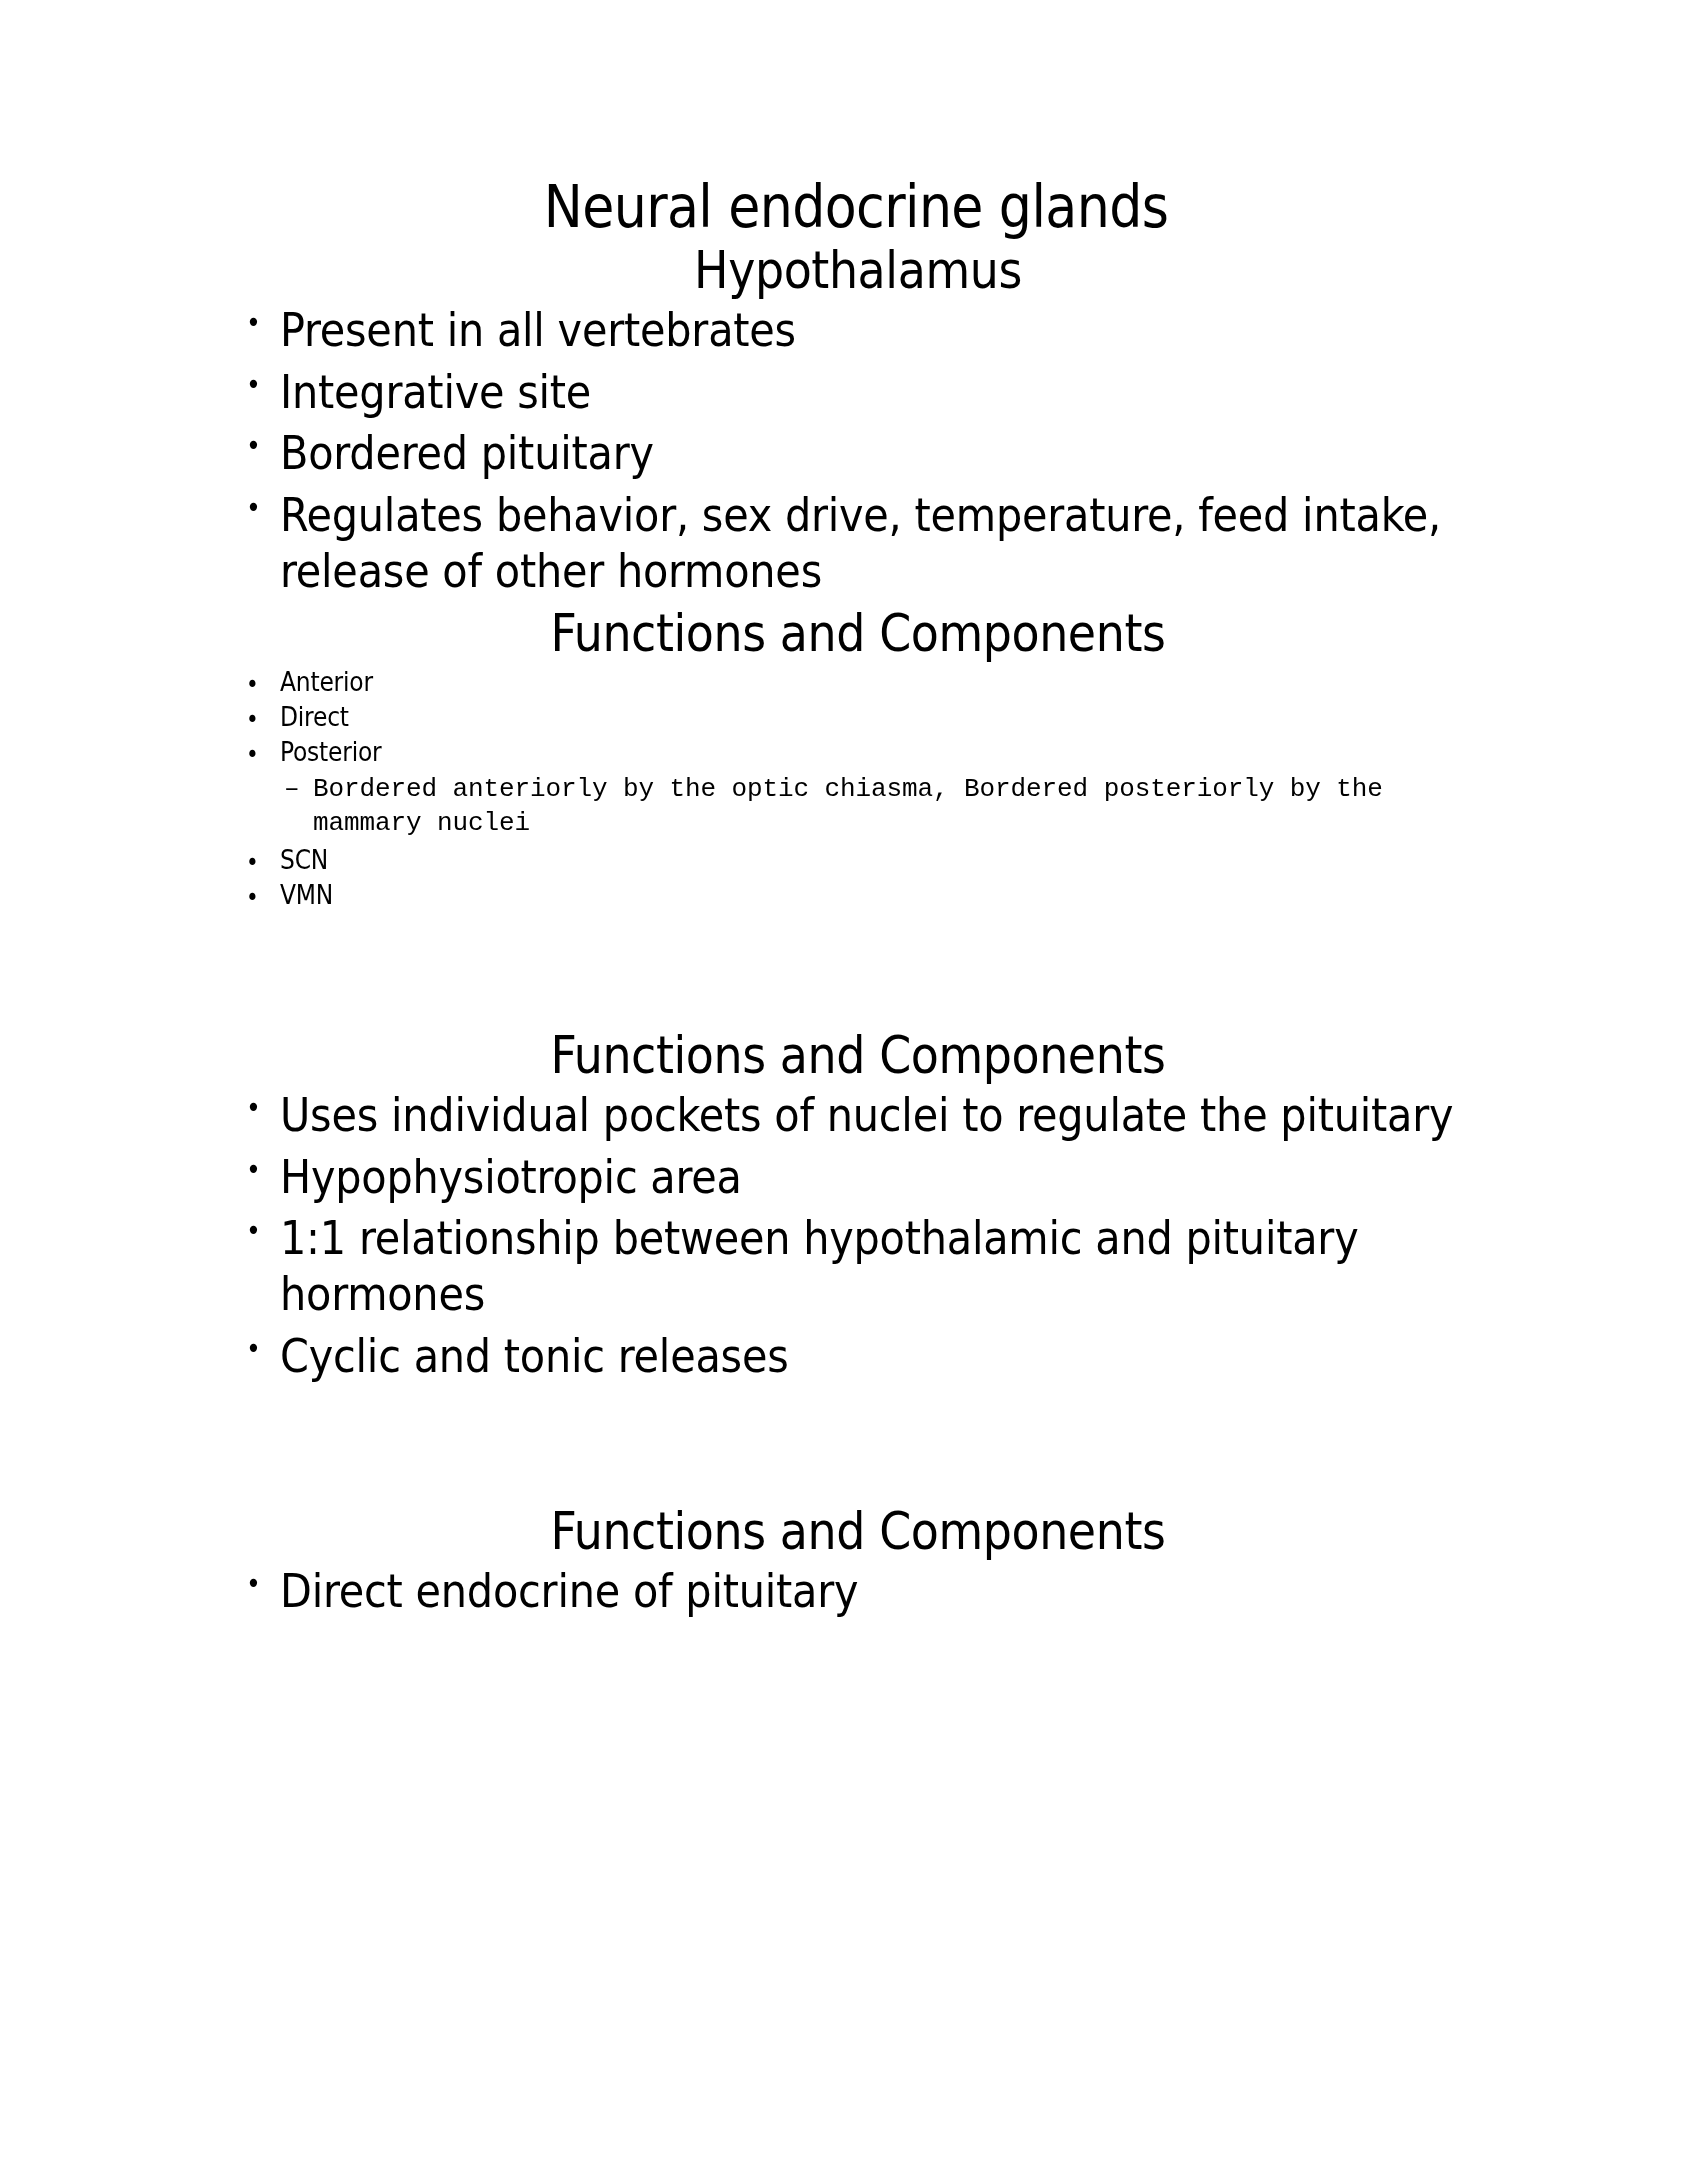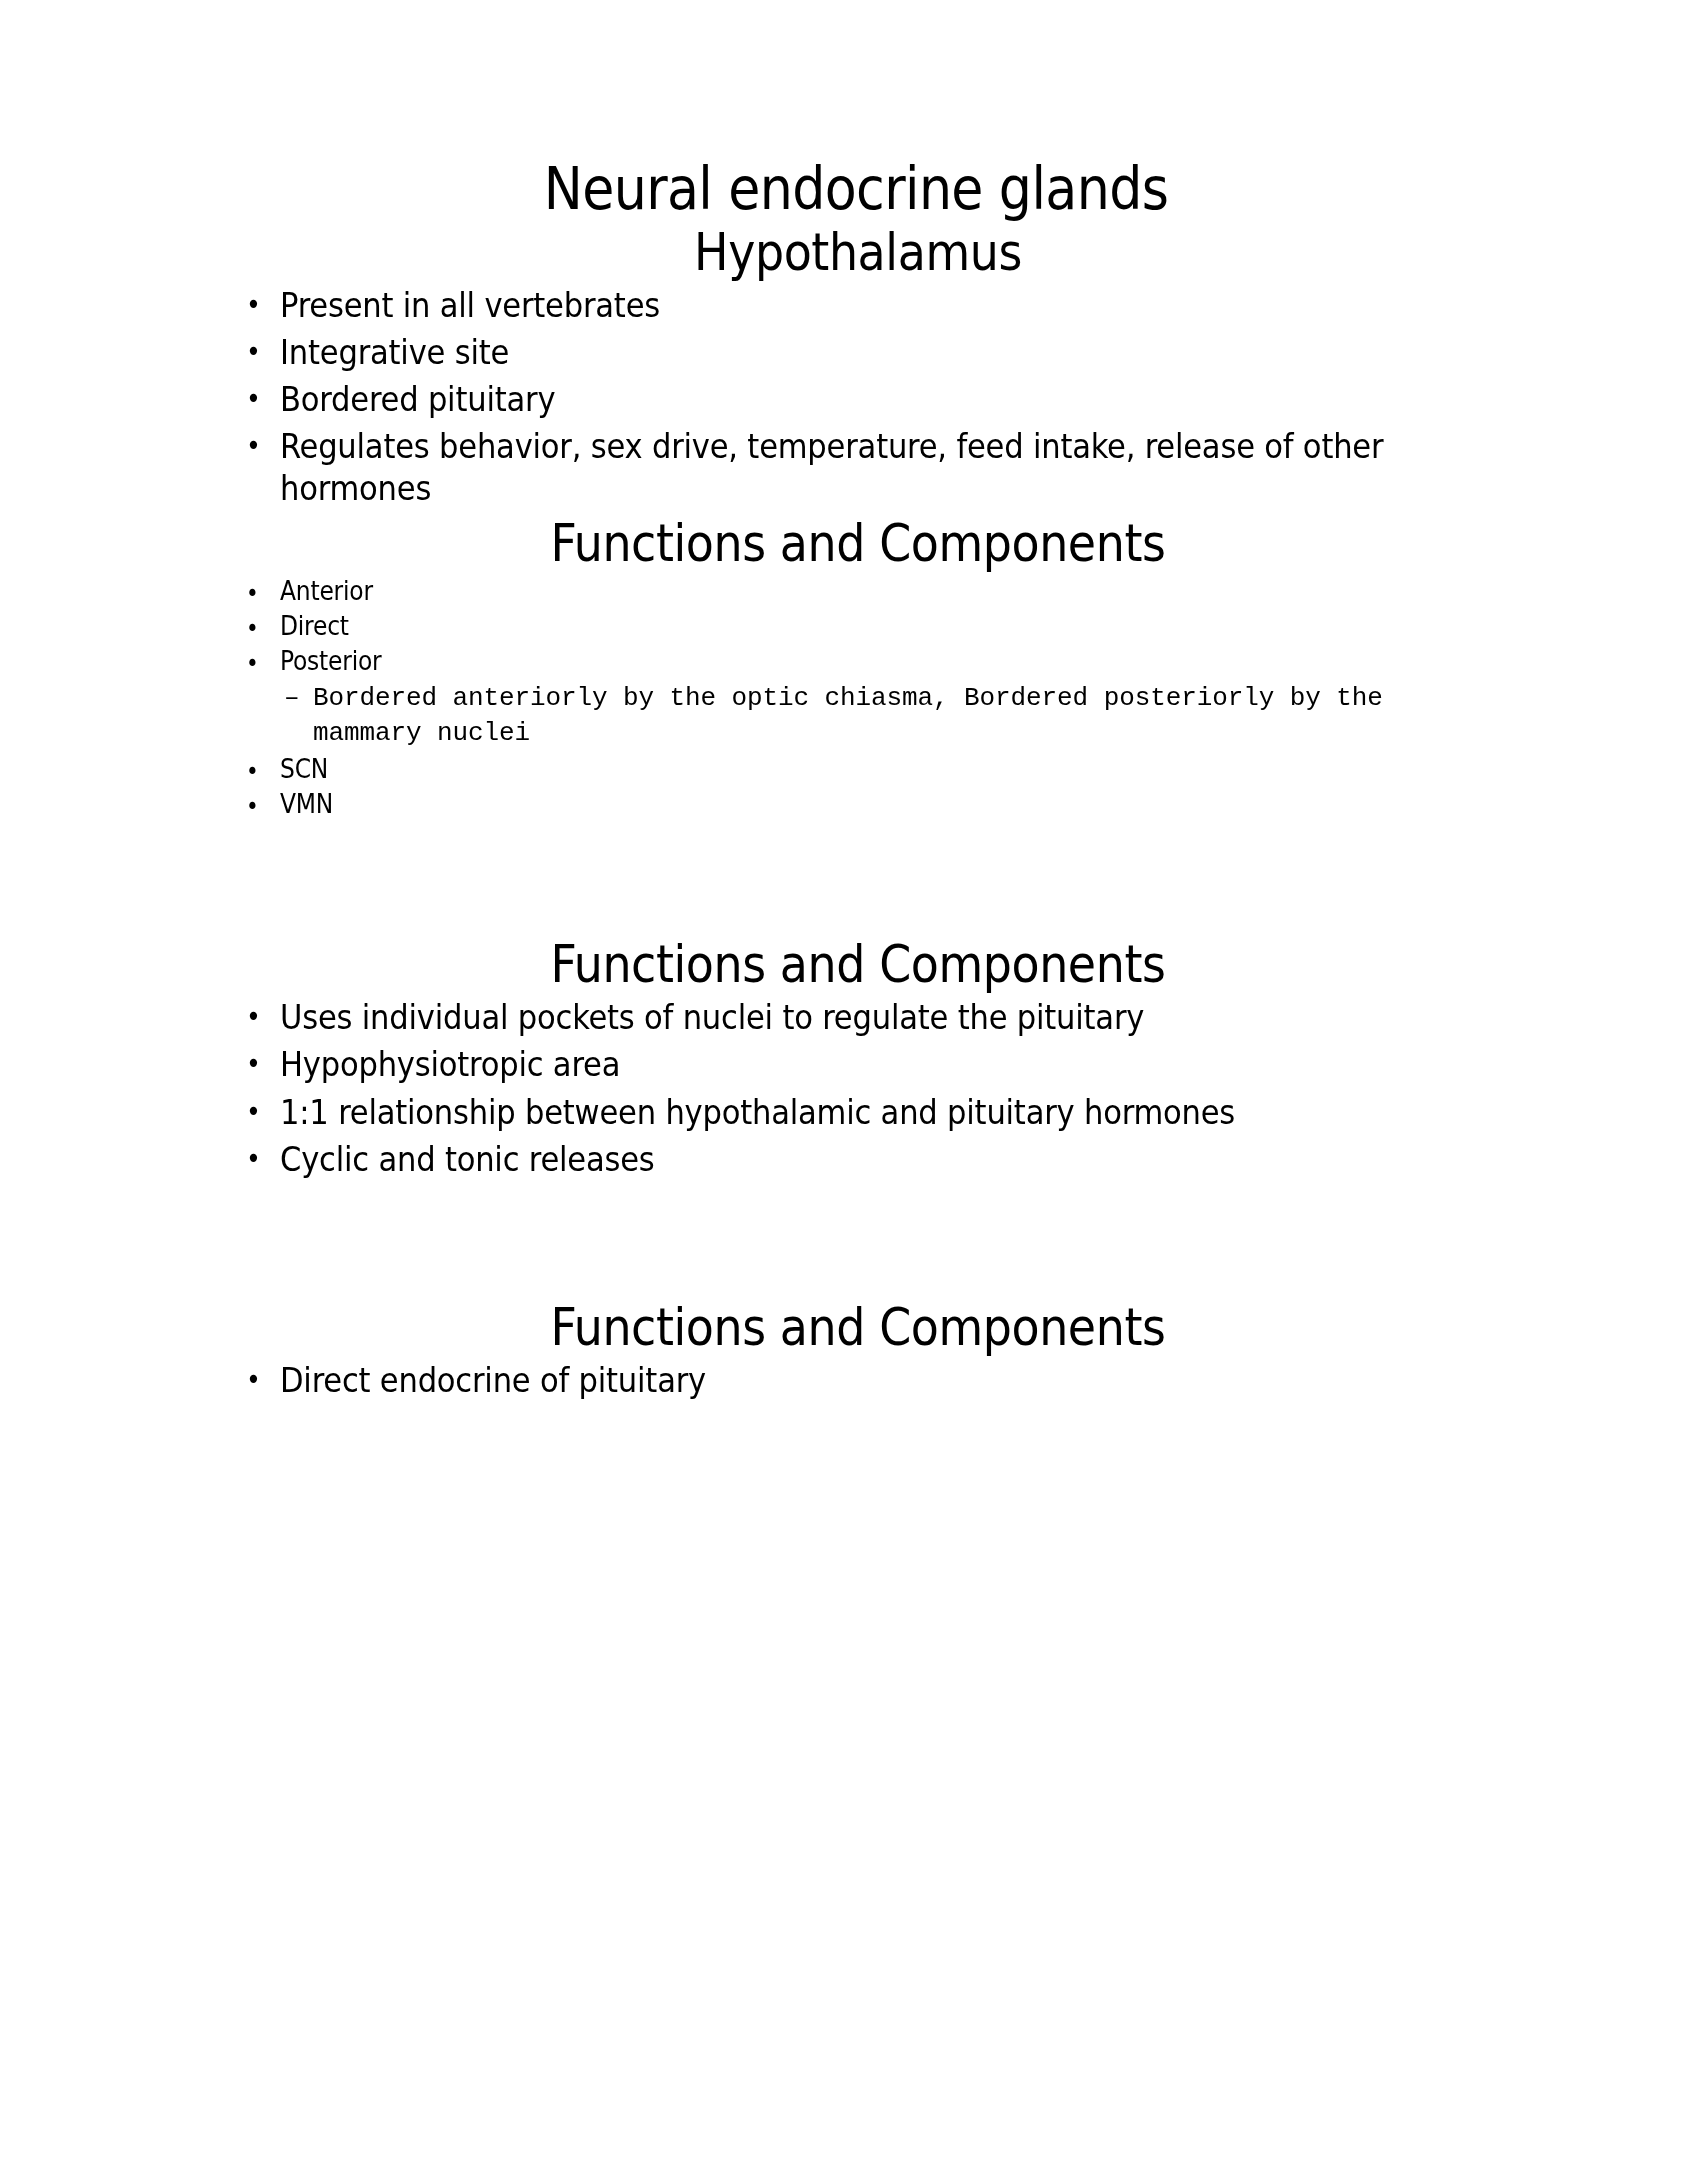--- a/index.html
+++ b/index.html
@@ -22,21 +22,21 @@
     height: 2178px;
     background: #ffffff;
     box-sizing: border-box;
     padding: 0;
     overflow: hidden;
   }
 
   .content {
     position: absolute;
     left: 238px;
-    top: 160px;
+    top: 178px;
     width: 1218px;
   }
 
   
   .title {
     text-align: center;
     font-size: 58px;
     line-height: 1.0;
     font-weight: 400;
     letter-spacing: -0.6px;
@@ -72,21 +72,21 @@
 
   
   ul.bullets {
     list-style: none;
     margin: 4px 0 0 0;
     padding: 0;
   }
   ul.bullets > li {
     position: relative;
     padding-left: 42px;
-    font-size: 34px;
+    font-size: 46px;
     line-height: 1.21;
     letter-spacing: -0.2px;
     font-family: "DejaVu Sans Condensed", "Liberation Sans Narrow", "Liberation Sans", sans-serif;
     font-stretch: condensed;
     margin: 0 0 6px 0;
   }
   ul.bullets > li > .btxt { display: block; }
   ul.bullets > li::before {
     content: "\2022";
     position: absolute;

